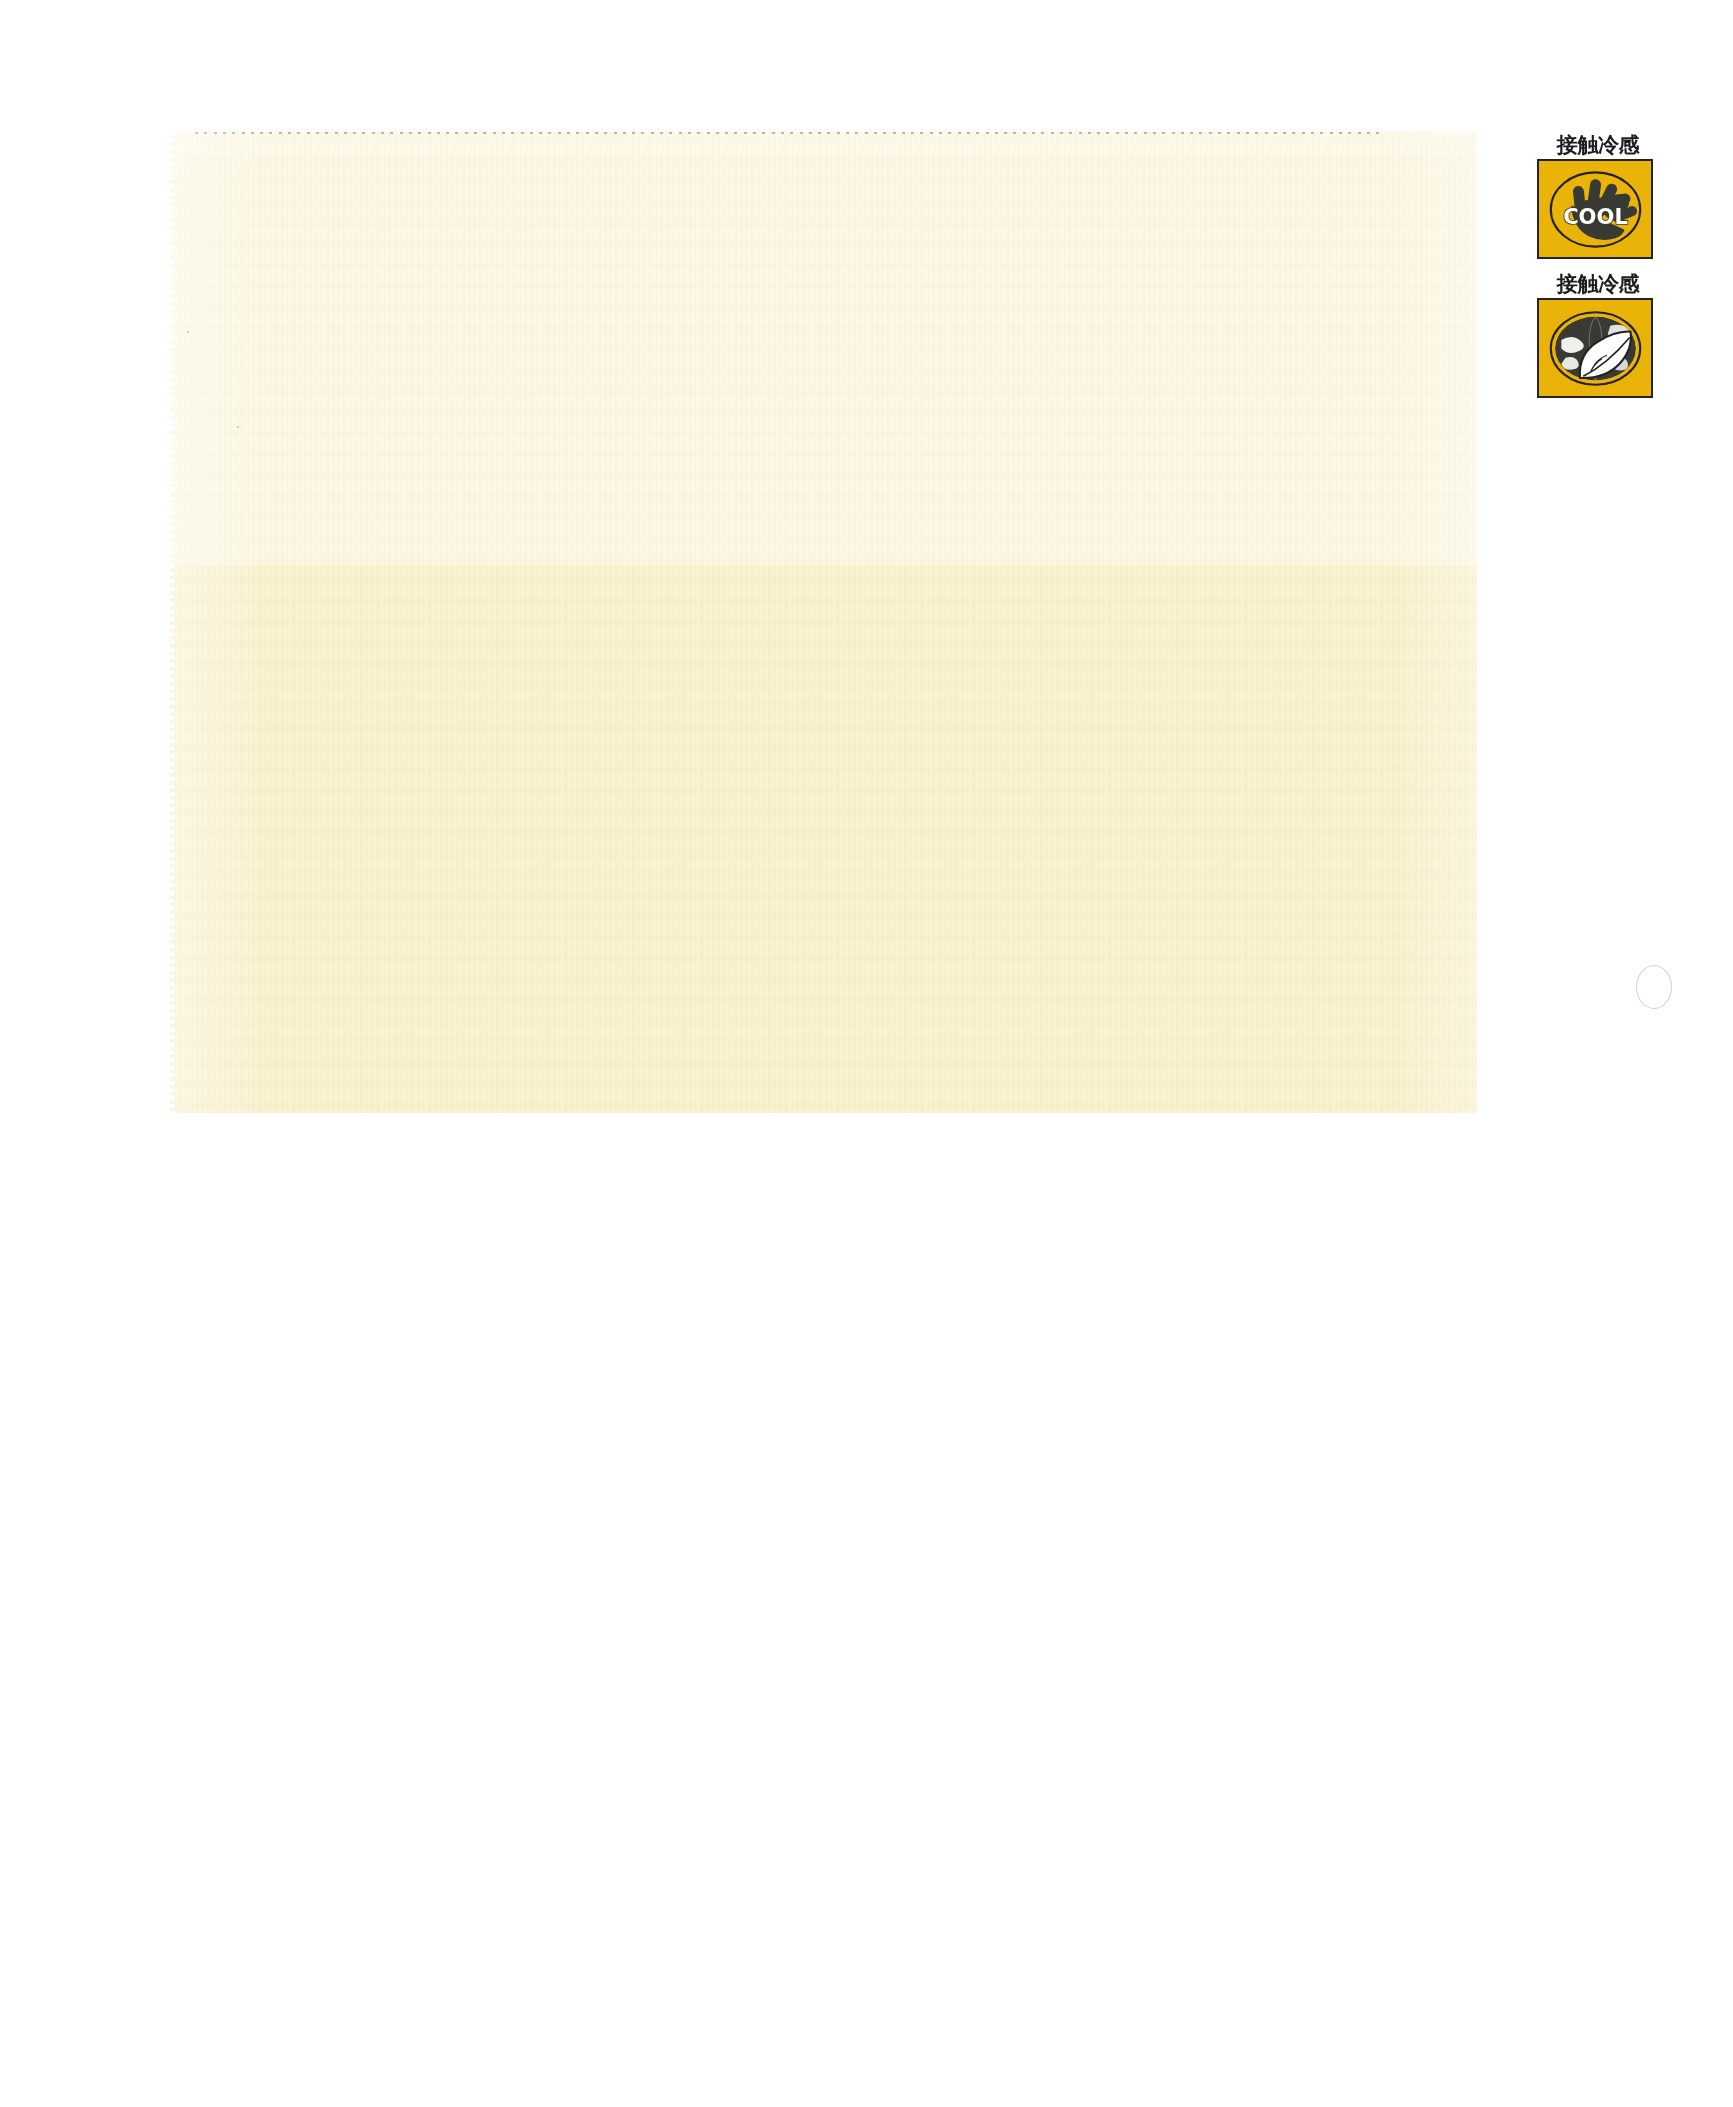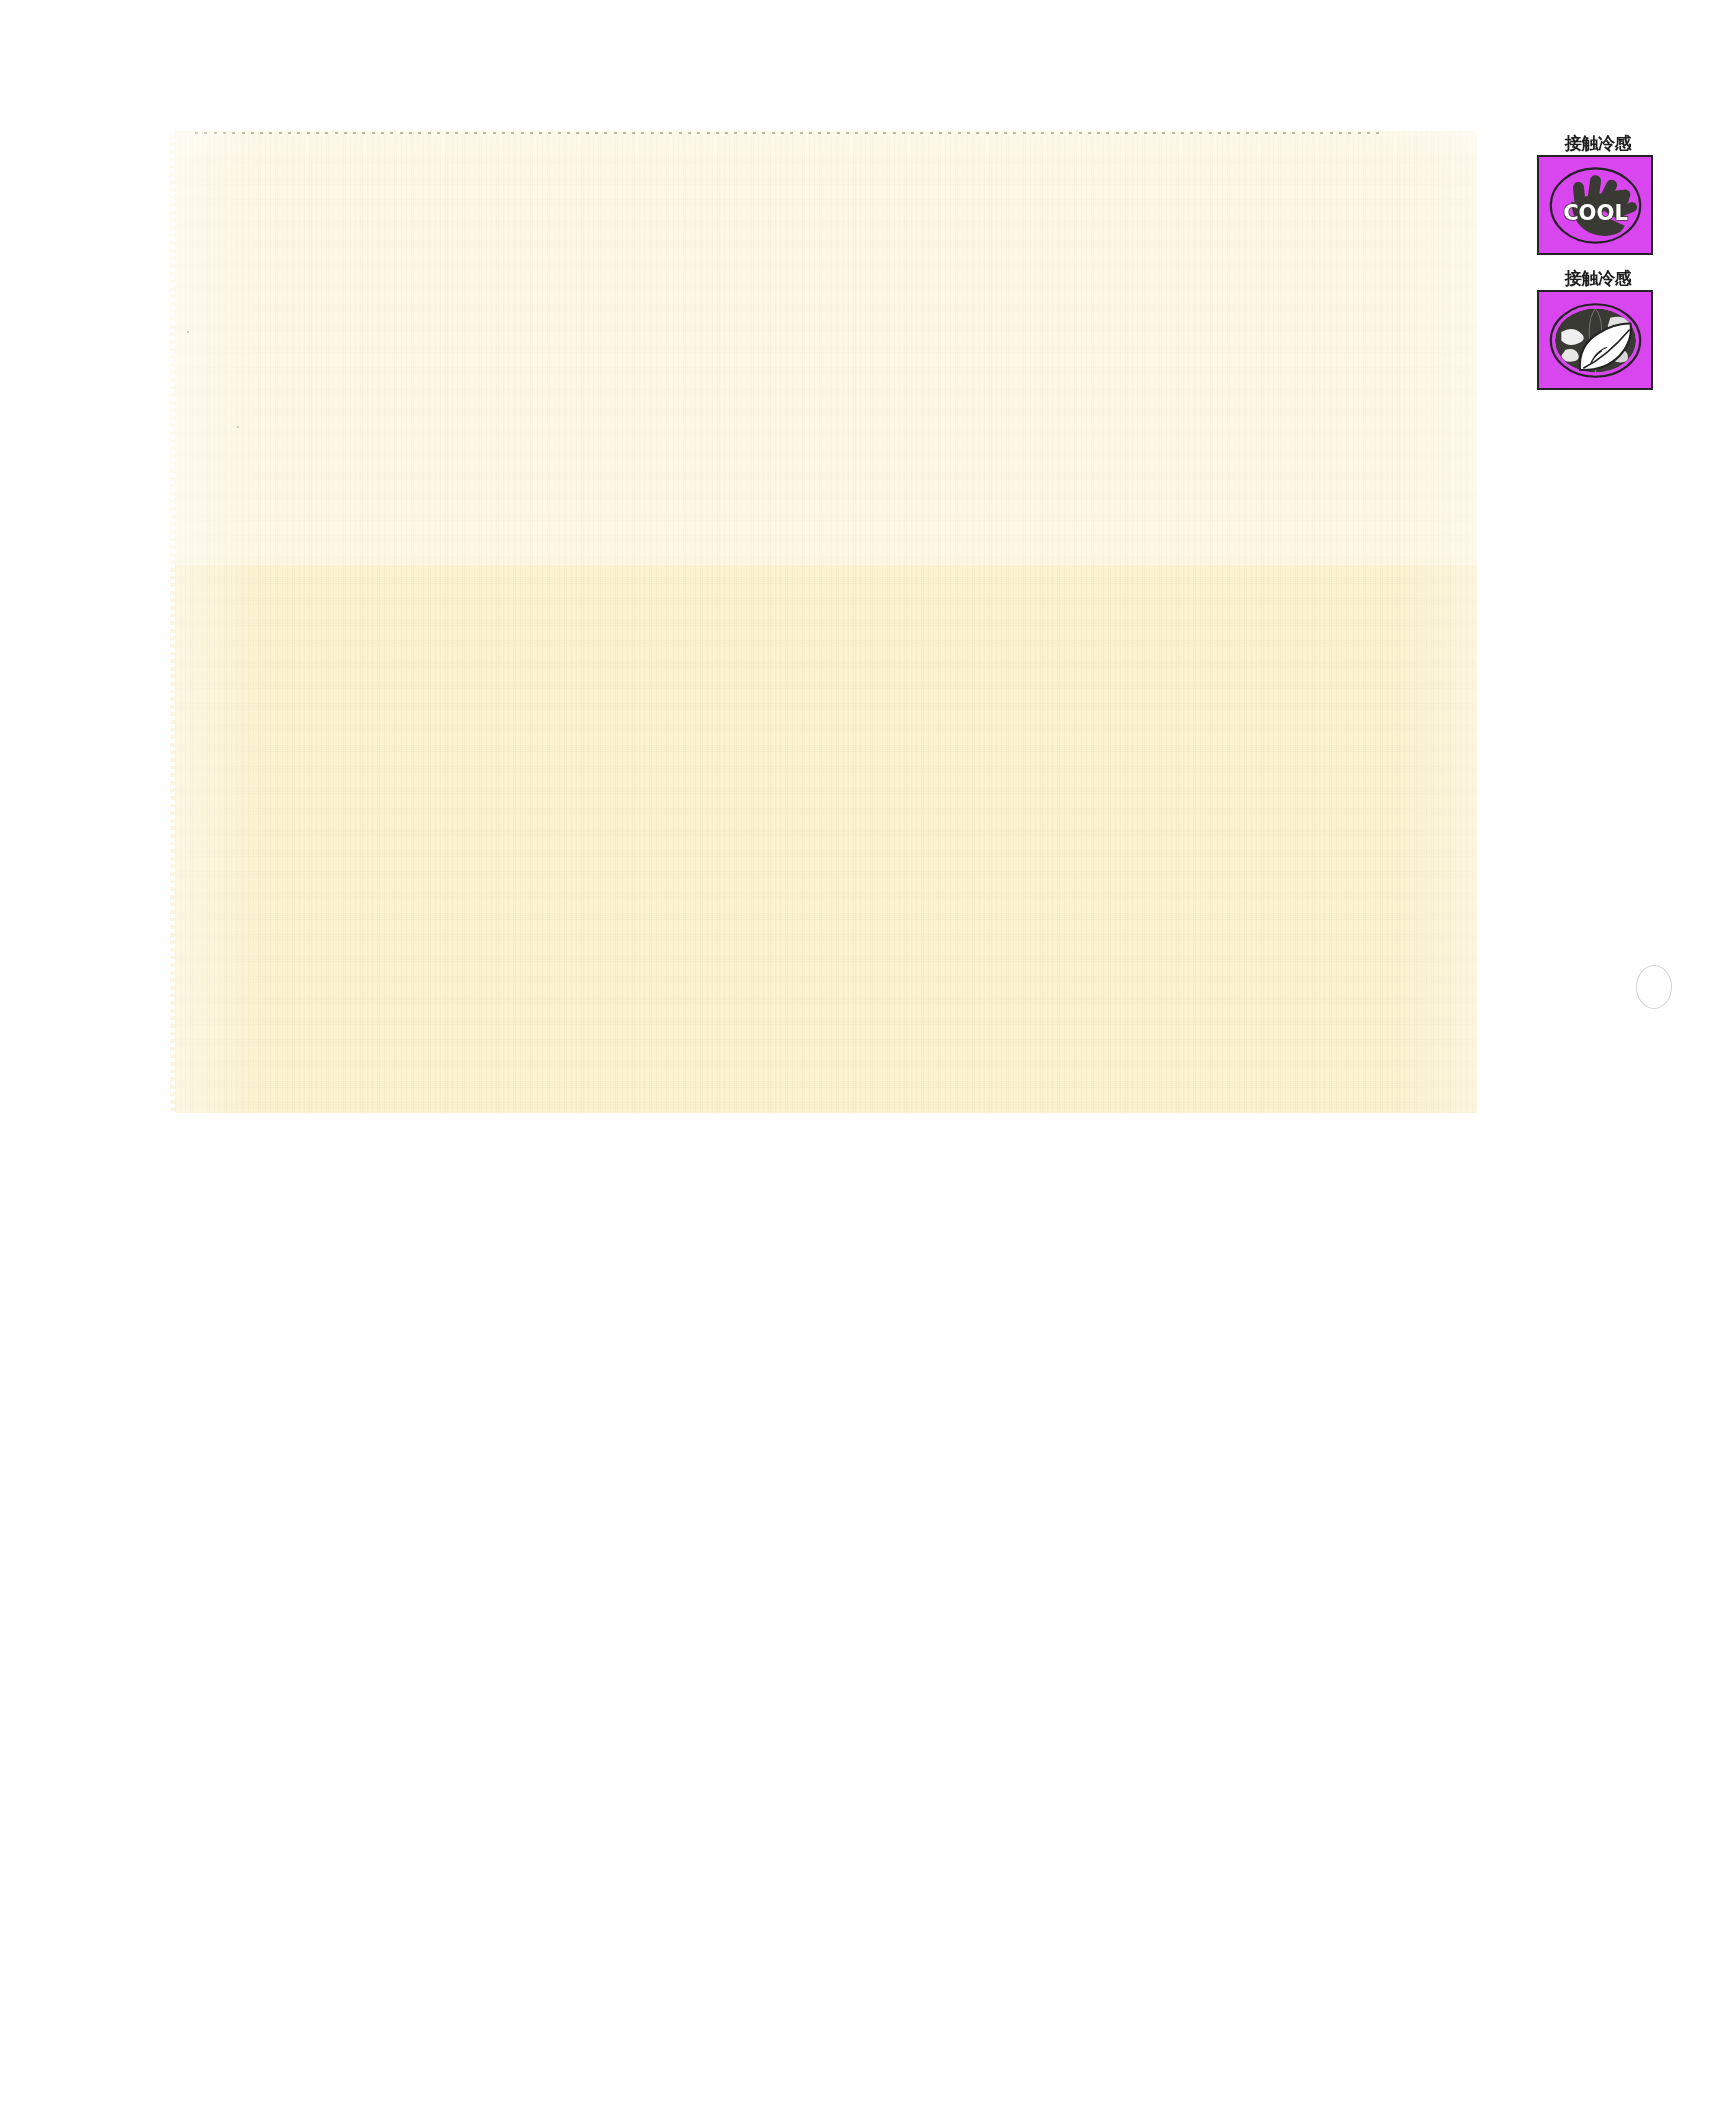--- a/index.html
+++ b/index.html
@@ -121,33 +121,33 @@
   
   #cert-marks {
     position: absolute;
     left: 1537px;
     top: 135px;
     width: 122px;
   }
   .cert-block { margin-bottom: 14.3px; }
   .cert-caption {
     font-family: "DejaVu Sans", sans-serif;
-    font-size: 17px;
+    font-size: 21px;
     font-weight: 700;
     letter-spacing: -0.4px;
     color: #1d1d1d;
     text-align: center;
     line-height: 1;
     margin-bottom: 3.4px;
   }
   .cert-box {
     width: 116px;
     height: 100px;
     border: 2.1px solid #232323;
-    background: #d946ef;
+    background: #eab308;
     box-sizing: border-box;
     display: flex;
     align-items: center;
     justify-content: center;
   }
   .cert-box svg { display: block; }
 
   
   #swatch-grid {
     position: absolute;

